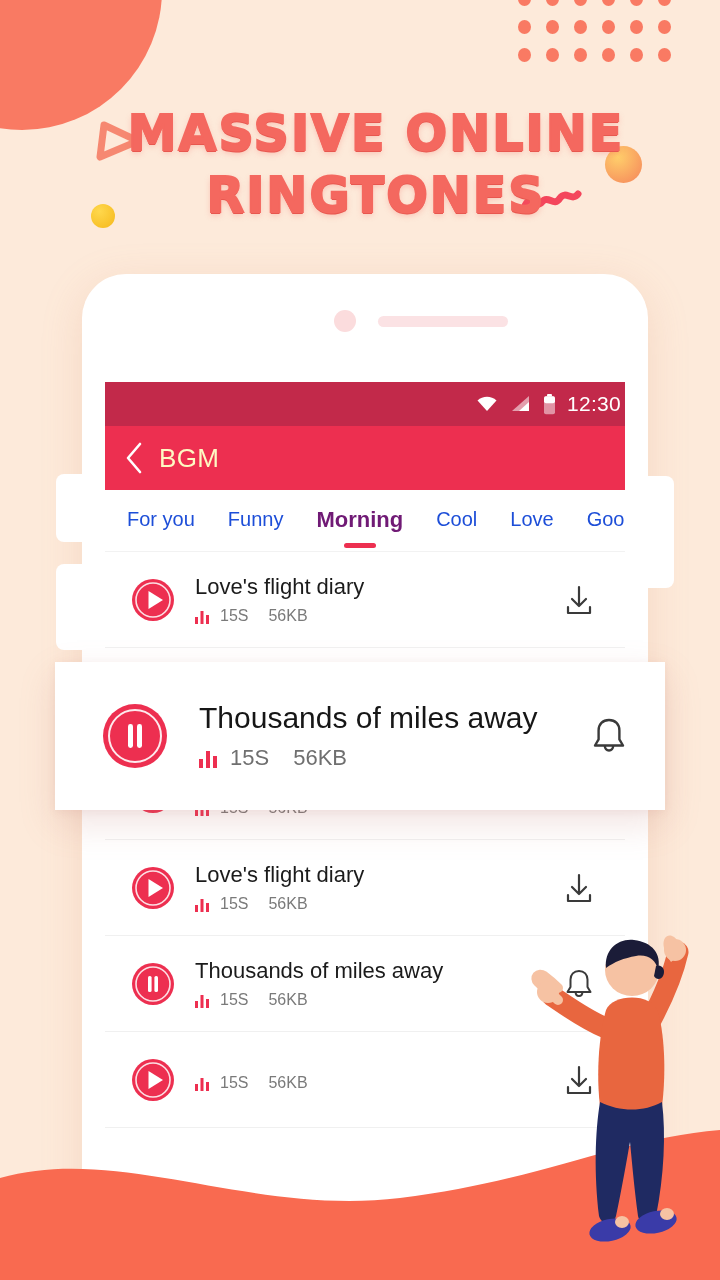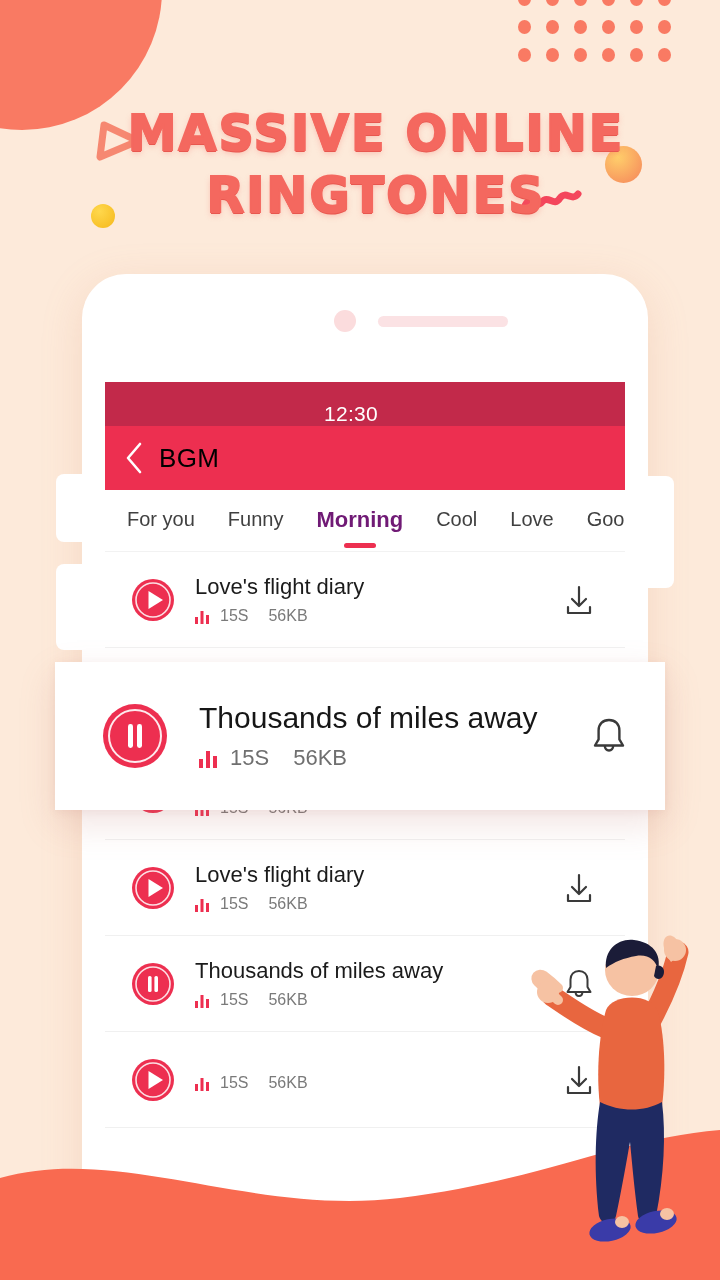--- a/index.html
+++ b/index.html
@@ -73,40 +73,39 @@
   
   #app-screen {
     position:absolute; left:23px; top:108px;
     width:520px; height:900px;
     background:#ffffff; overflow:hidden;
   }
 
   .statusbar {
     height:44px; background:#c2294a;
     display:flex; align-items:center; justify-content:flex-end;
-    padding-right:28px; gap:11px;
+    padding-right:4px; gap:11px;
     color:#fff;
-    flex-direction:column;
   }
   .statusbar .time { font-size:21px; letter-spacing:.3px; }
 
   .appbar {
     height:64px; background:#ed2f50;
     display:flex; align-items:center; padding-left:18px; gap:14px;
-    color:#000000;
+    color:#fef9c3;
   }
   .appbar .title { font-size:26px; letter-spacing:.4px; }
 
   .tabs {
     height:62px; display:flex; align-items:center;
     padding:0 22px; gap:33px;
     border-bottom:1px solid #f2f2f2;
     background:#fff;
   }
-  .tab { font-size:20px; color:#404040; position:relative; white-space:nowrap;
+  .tab { font-size:20px; color:#1d4ed8; position:relative; white-space:nowrap;
     padding-bottom:2px; }
   .tab.active { color:#701a75; font-weight:bold; font-size:22px; }
   .tab.active::after {
     content:""; position:absolute; left:50%; transform:translateX(-50%);
     bottom:-13px; width:32px; height:5px; border-radius:3px; background:#ed2f50;
   }
 
   .track-list { background:#737373; }
   .track-row {
     height:96px; display:flex; align-items:center;

